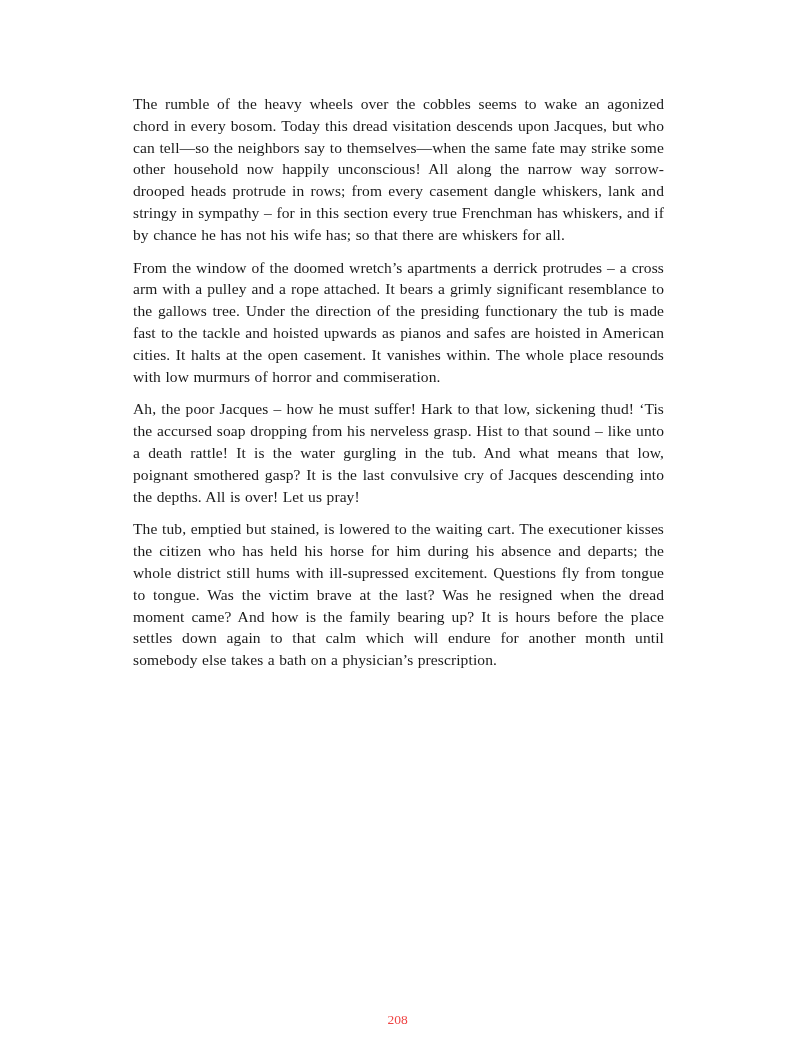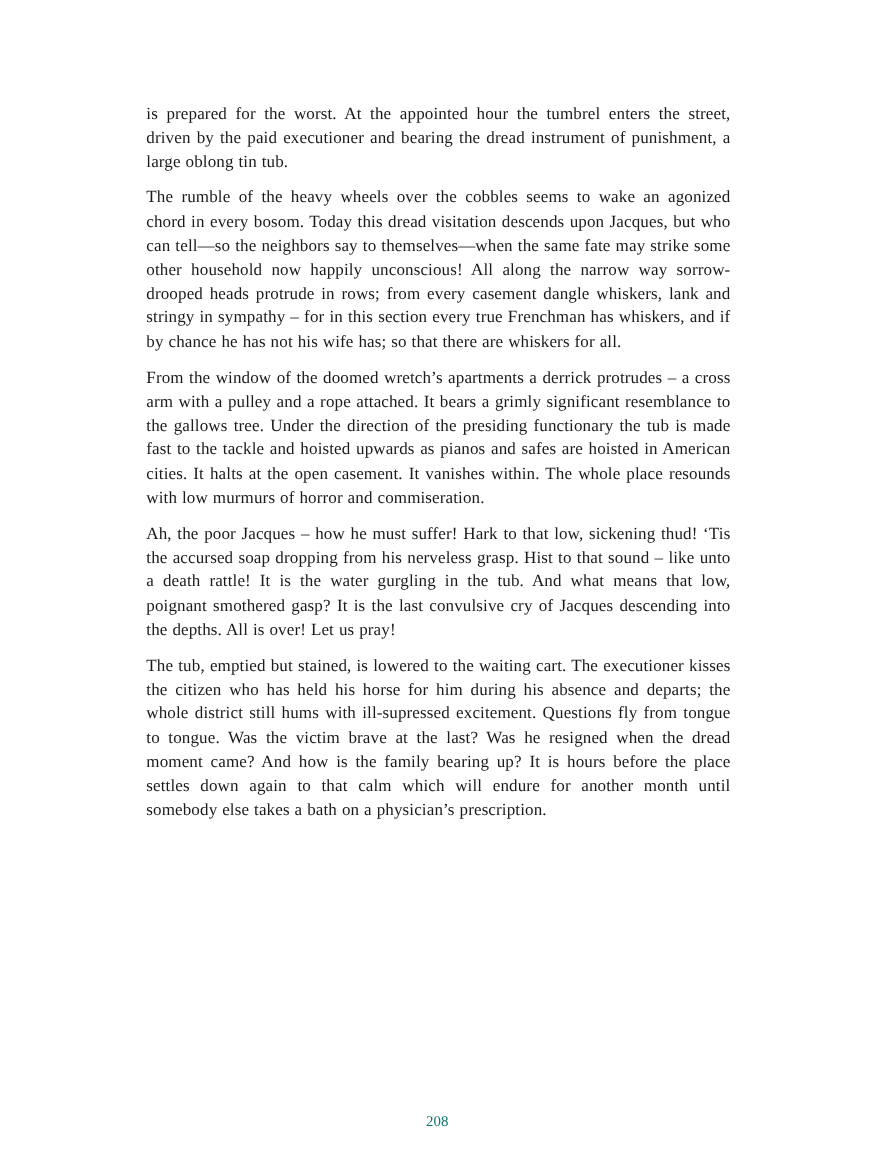--- a/index.html
+++ b/index.html
@@ -30,28 +30,27 @@
     letter-spacing: 0.1px;
     word-spacing: 0.5px;
   }
   .page-number {
     position: absolute;
     top: 1012px;
     left: 0;
     width: 100%;
     text-align: center;
     font-size: 13.5px;
-    color: #0f766e;
+    color: #ef4444;
   }
 </style>
 </head>
 <body>
 
 <div class="page">
   <div class="text-block">
-    <p>is prepared for the worst. At the appointed hour the tumbrel enters the street, driven by the paid executioner and bearing the dread instrument of punishment, a large oblong tin tub.</p>
     <p>The rumble of the heavy wheels over the cobbles seems to wake an agonized chord in every bosom. Today this dread visitation descends upon Jacques, but who can tell—so the neighbors say to themselves—when the same fate may strike some other household now happily unconscious! All along the narrow way sorrow-drooped heads protrude in rows; from every casement dangle whiskers, lank and stringy in sympathy – for in this section every true Frenchman has whiskers, and if by chance he has not his wife has; so that there are whiskers for all.</p>
     <p>From the window of the doomed wretch’s apartments a derrick protrudes – a cross arm with a pulley and a rope attached. It bears a grimly significant resemblance to the gallows tree. Under the direction of the presiding functionary the tub is made fast to the tackle and hoisted upwards as pianos and safes are hoisted in American cities. It halts at the open casement. It vanishes within. The whole place resounds with low murmurs of horror and commiseration.</p>
     <p>Ah, the poor Jacques – how he must suffer! Hark to that low, sickening thud! ‘Tis the accursed soap dropping from his nerveless grasp. Hist to that sound – like unto a death rattle! It is the water gurgling in the tub. And what means that low, poignant smothered gasp? It is the last convulsive cry of Jacques descending into the depths. All is over! Let us pray!</p>
     <p>The tub, emptied but stained, is lowered to the waiting cart. The executioner kisses the citizen who has held his horse for him during his absence and departs; the whole district still hums with ill-supressed excitement. Questions fly from tongue to tongue. Was the victim brave at the last? Was he resigned when the dread moment came? And how is the family bearing up? It is hours before the place settles down again to that calm which will endure for another month until somebody else takes a bath on a physician’s prescription.</p>
   </div>
   <div class="page-number">208</div>
 </div>
 
 </body></html>

